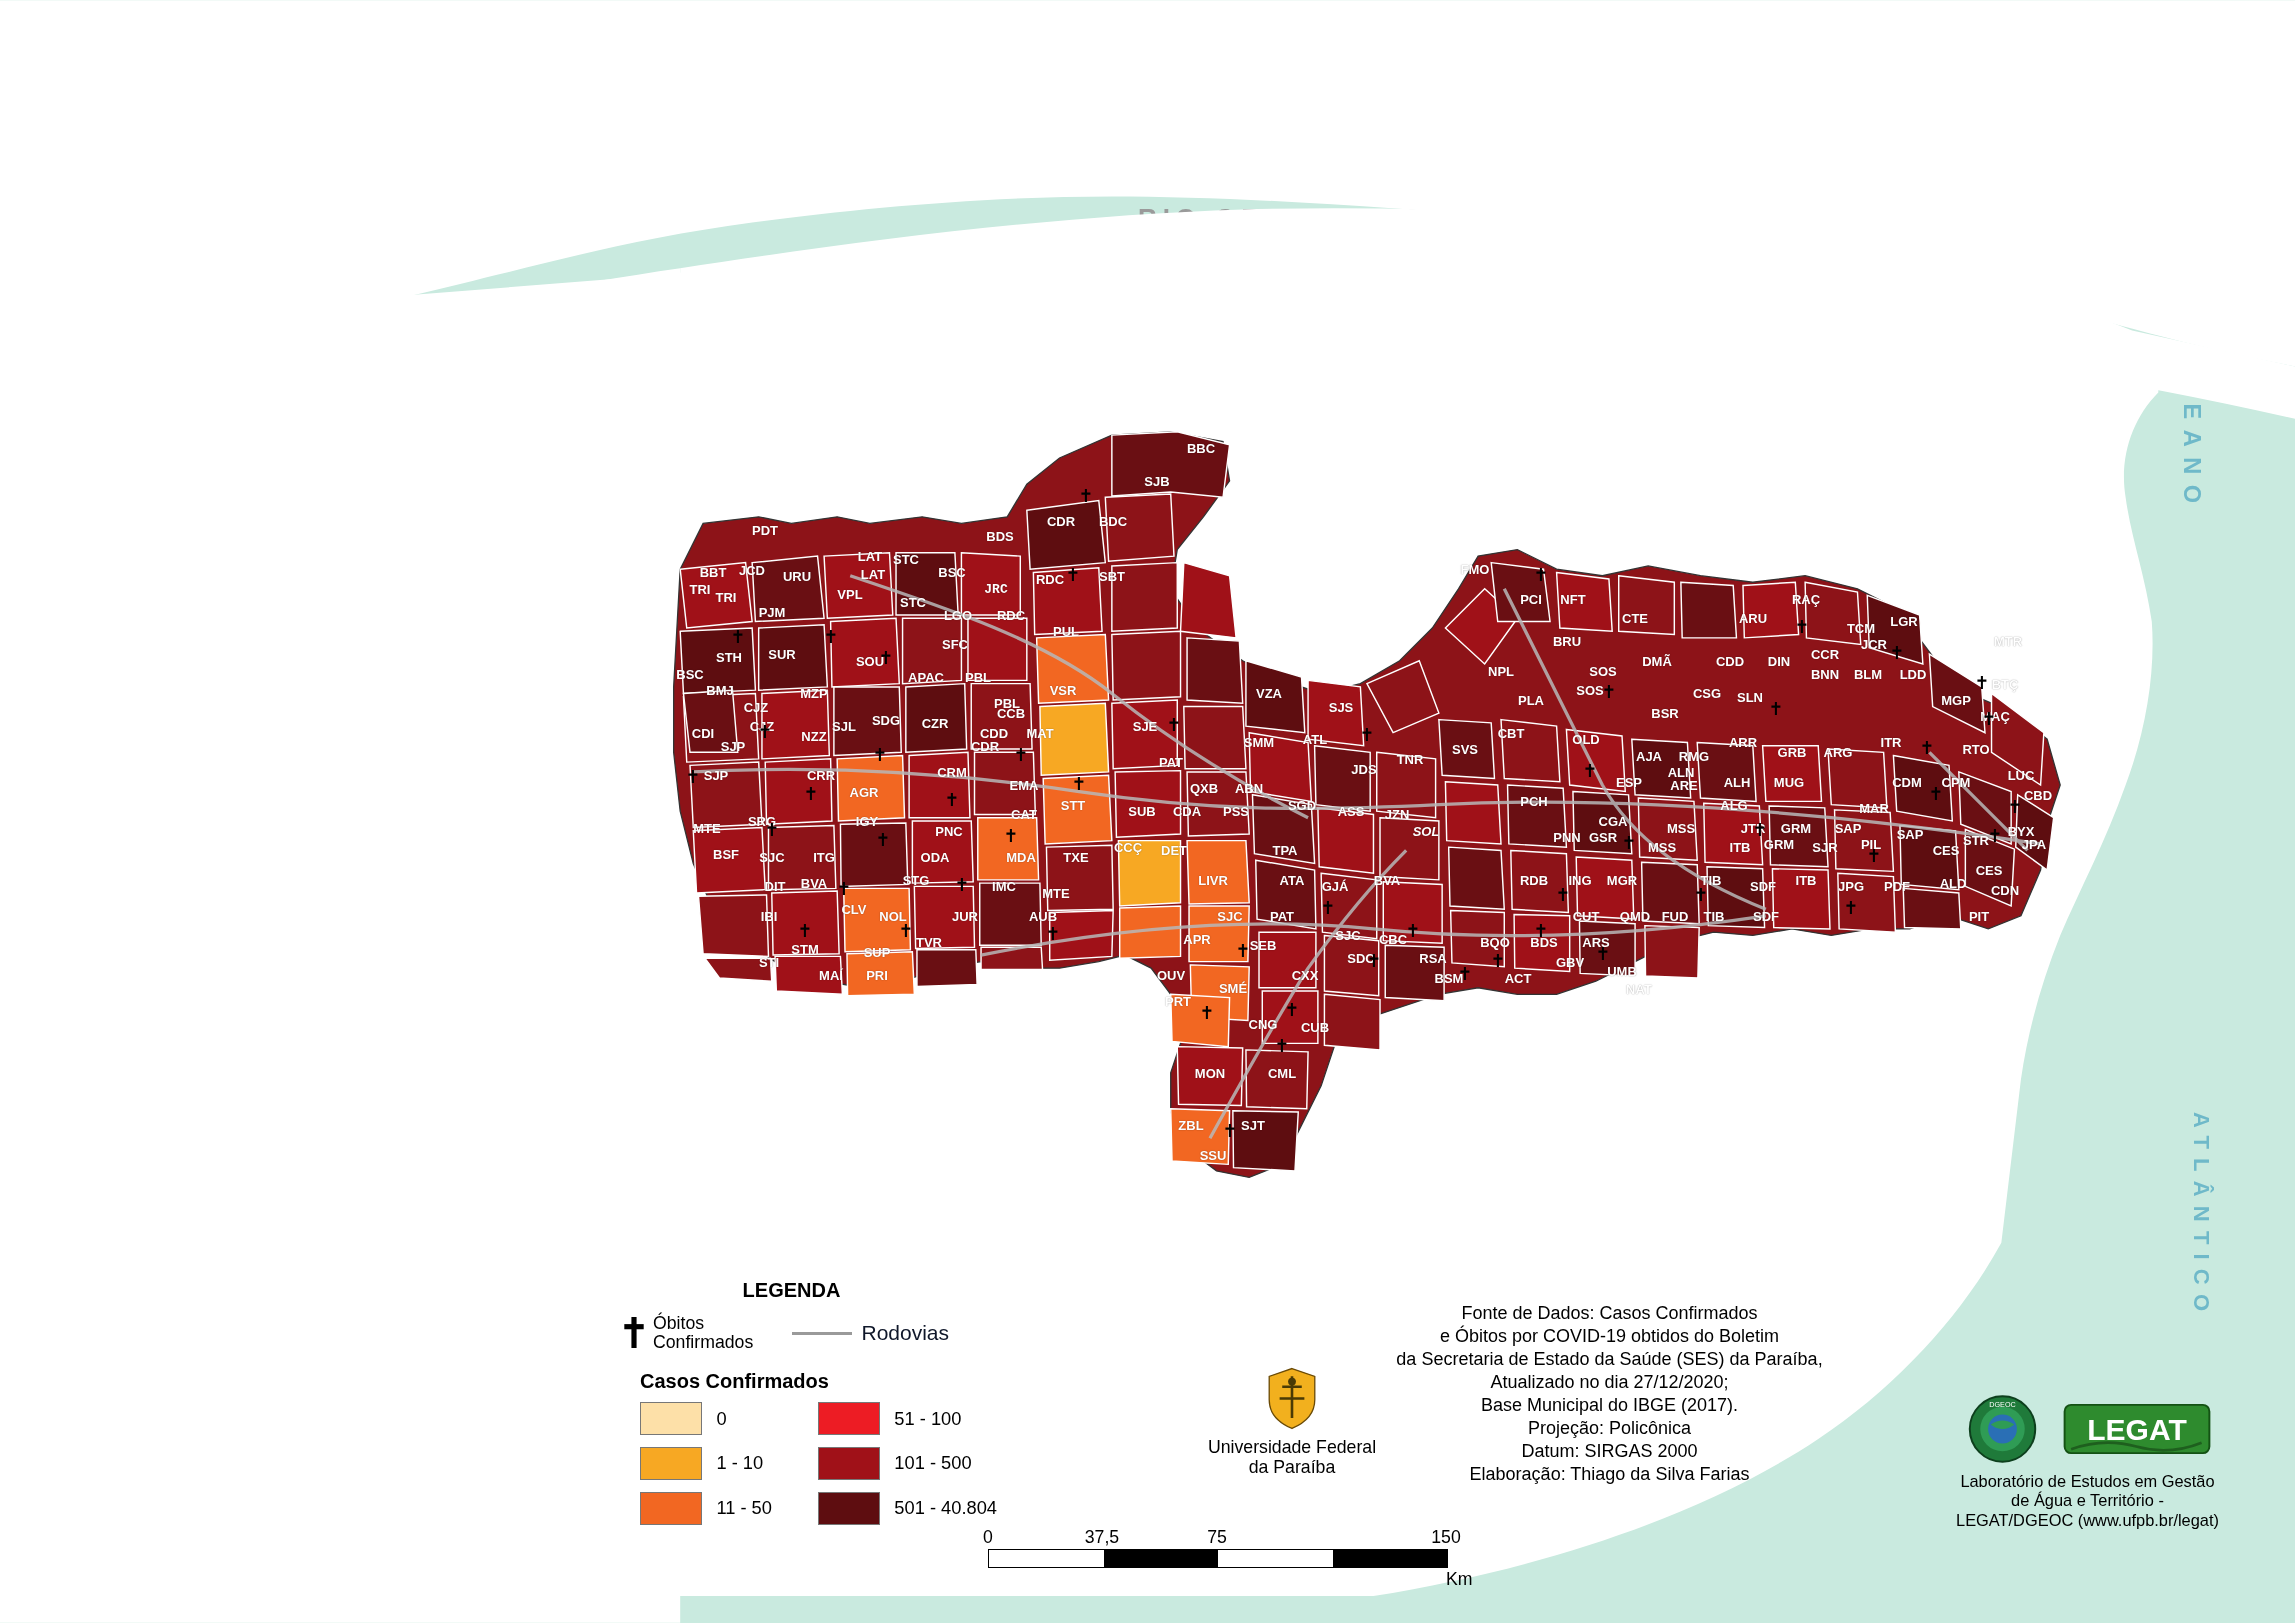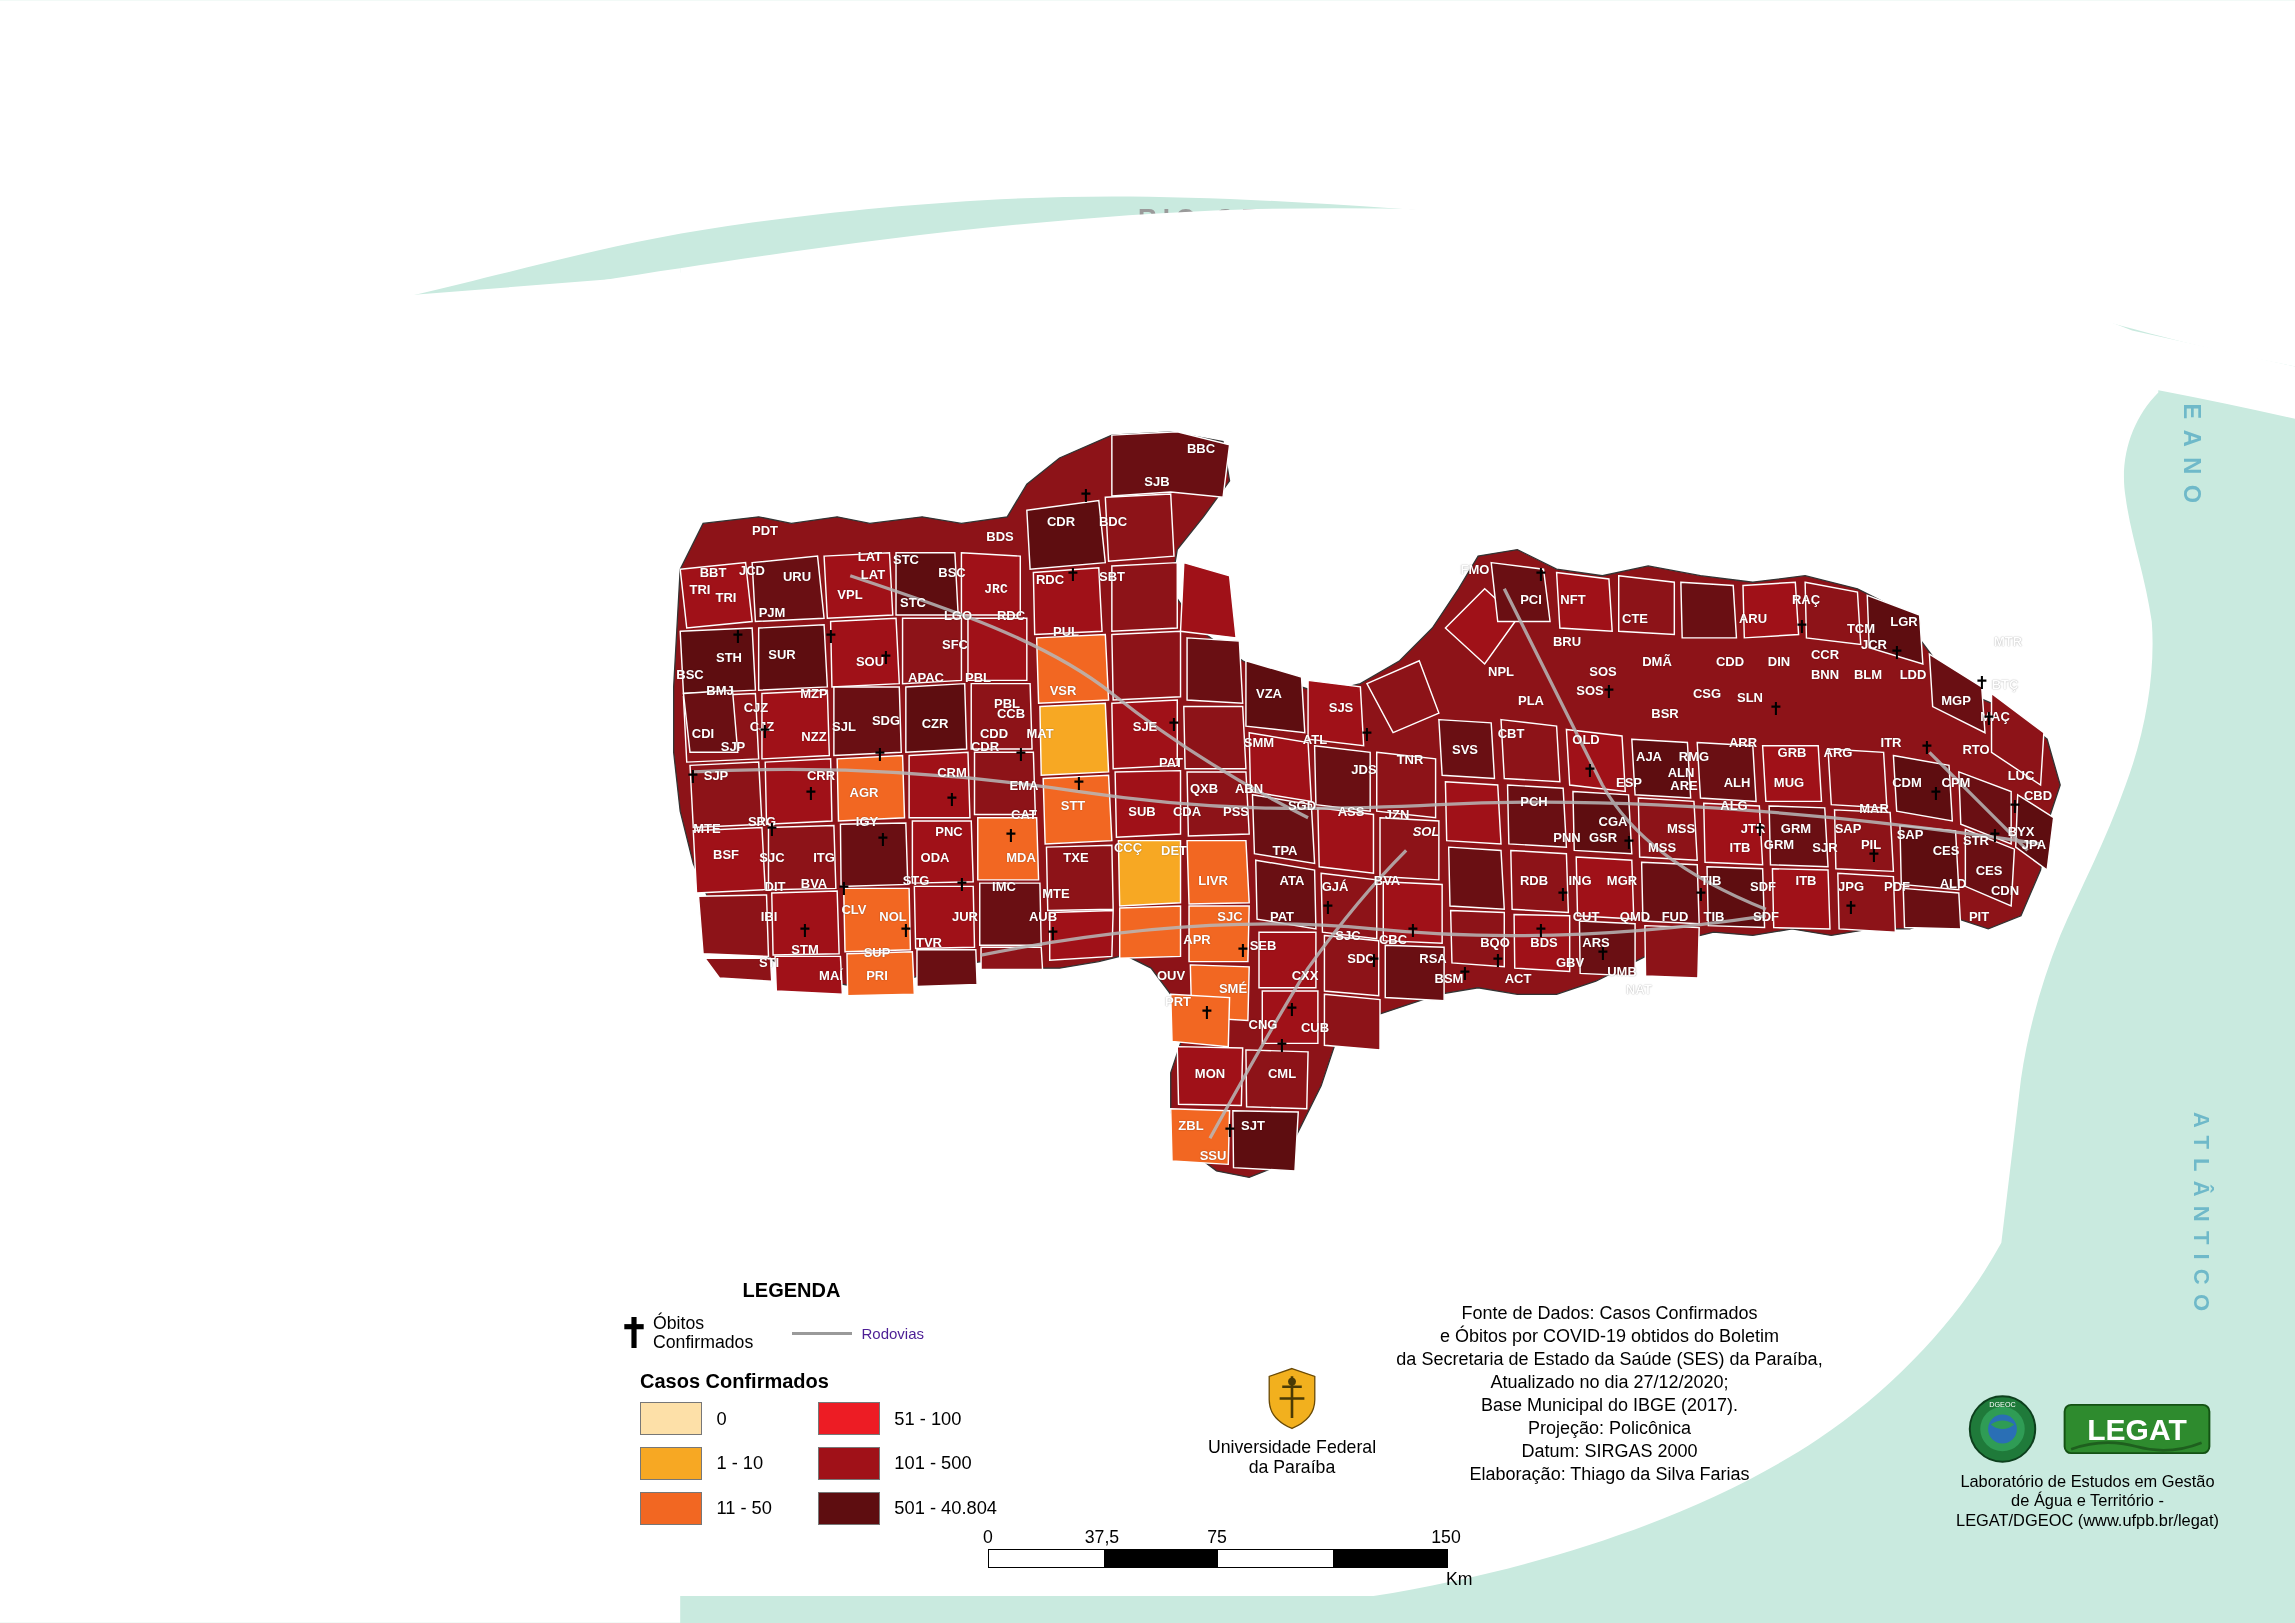--- a/index.html
+++ b/index.html
@@ -48,21 +48,21 @@
   #lbl-atlantico{left:2188px;top:1112px;font-size:22px;writing-mode:vertical-rl;letter-spacing:9.2px;color:#6fb9c9;font-weight:bold;}
 
   
   #legend{left:615px;top:1279px;width:693px;}
   #legend .leg-title{font-size:20px;font-weight:bold;color:#000;text-align:center;width:275px;margin-left:39px;}
   #legend .obitos-row{display:flex;align-items:center;margin-top:11.8px;}
   #legend .cross-box{width:38px;text-align:center;}
   #legend .obitos-txt{font-size:17.7px;color:#000;line-height:19.6px;}
   #legend .rodov{display:flex;align-items:center;margin-left:39px;}
   #legend .rod-line{width:60px;height:2.6px;background:#9a9a9a;}
-  #legend .rod-txt{font-size:15px;color:#4c1d95;margin-left:9.2px;}
+  #legend .rod-txt{font-size:21px;color:#0f172a;margin-left:9.2px;}
   #legend .cc-title{font-size:20px;font-weight:bold;color:#000;margin-top:17px;margin-left:25px;}
   #legend .swatches{display:flex;margin-top:9.2px;margin-left:25px;}
   #legend .sw-col{display:flex;flex-direction:column;}
   #legend .sw-col:nth-child(2){margin-left:46px;}
   #legend .sw-row{display:flex;align-items:center;margin-bottom:11.8px;}
   #legend .sw{width:60px;height:31px;border:0.7px solid #777;}
   #legend .sw-lbl{font-size:18.3px;color:#000;margin-left:14.4px;font-weight:normal;}
 
   
   #scale{left:988px;top:1527px;width:523px;}

